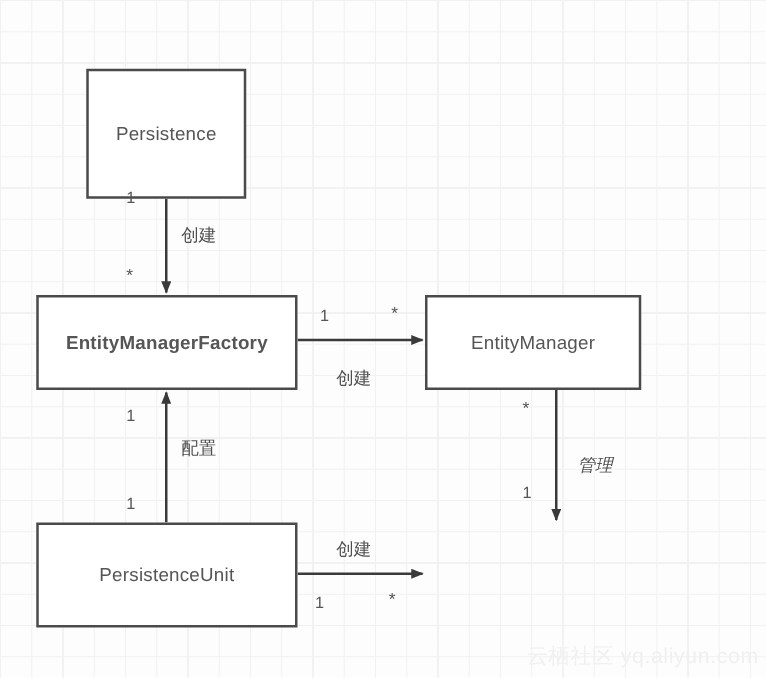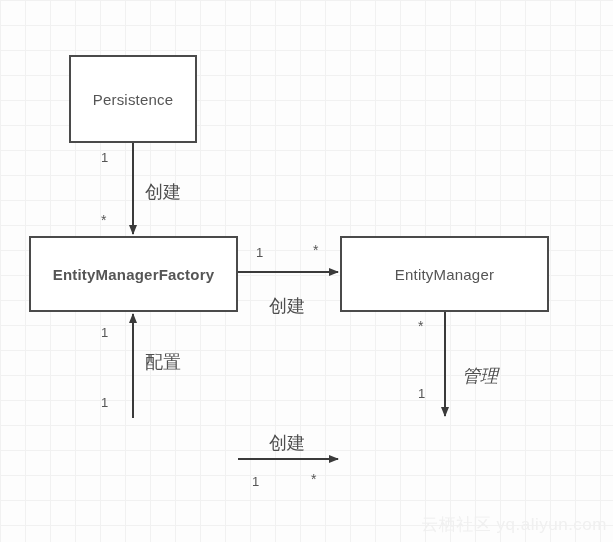--- a/index.html
+++ b/index.html
@@ -29,21 +29,21 @@
     display:flex;
     align-items:center;
     justify-content:center;
     color:#555555;
     font-size:15px;
     letter-spacing:.2px;
   }
   .edge-label{
     position:absolute;
     color:#4f4f4f;
-    font-size:18px;
+    font-size:14px;
     white-space:nowrap;
   }
   .mult{
     position:absolute;
     color:#555555;
     font-size:13px;
     white-space:nowrap;
   }
   .mult.star{font-size:14px;line-height:10px;}
   svg.links{
@@ -77,32 +77,35 @@
 
     <line x1="238" y1="272" x2="338" y2="272" stroke="#3a3a3a" stroke-width="2" marker-end="url(#arrowhead)"></line>
 
     <line x1="445" y1="312" x2="445" y2="416" stroke="#3a3a3a" stroke-width="2" marker-end="url(#arrowhead)"></line>
 
     <line x1="133" y1="418" x2="133" y2="314" stroke="#3a3a3a" stroke-width="2" marker-end="url(#arrowhead)"></line>
 
     <line x1="238" y1="459" x2="338" y2="459" stroke="#3a3a3a" stroke-width="2" marker-end="url(#arrowhead)"></line>
   </svg>
 
-  <div class="node" style="left:69px;top:55px;width:128px;height:88px;">
+  <div class="node" style="left:69px;top:55px;width:128px;height:104px;">
     <span>Persistence</span>
   </div>
 
   <div class="node" style="left:29px;top:236px;width:209px;height:76px;font-weight:bold;">
     <span>EntityManagerFactory</span>
   </div>
 
-  <div class="node" style="left:340px;top:236px;width:209px;height:76px;">
+  <div class="node" style="left:340px;top:236px;width:173px;height:76px;">
     <span>EntityManager</span>
   </div>
 
+  <div class="node" style="left:29px;top:418px;width:209px;height:84px;">
+    <span>PersistenceUnit</span>
+  </div>
 
 
   <div class="edge-label" style="left:145px;top:180px;">创建</div>
   <div class="mult" style="left:101px;top:150px;">1</div>
   <div class="mult star" style="left:101px;top:215px;">*</div>
 
   <div class="edge-label" style="left:269px;top:294px;">创建</div>
   <div class="mult" style="left:256px;top:245px;">1</div>
   <div class="mult star" style="left:313px;top:245px;">*</div>
 

